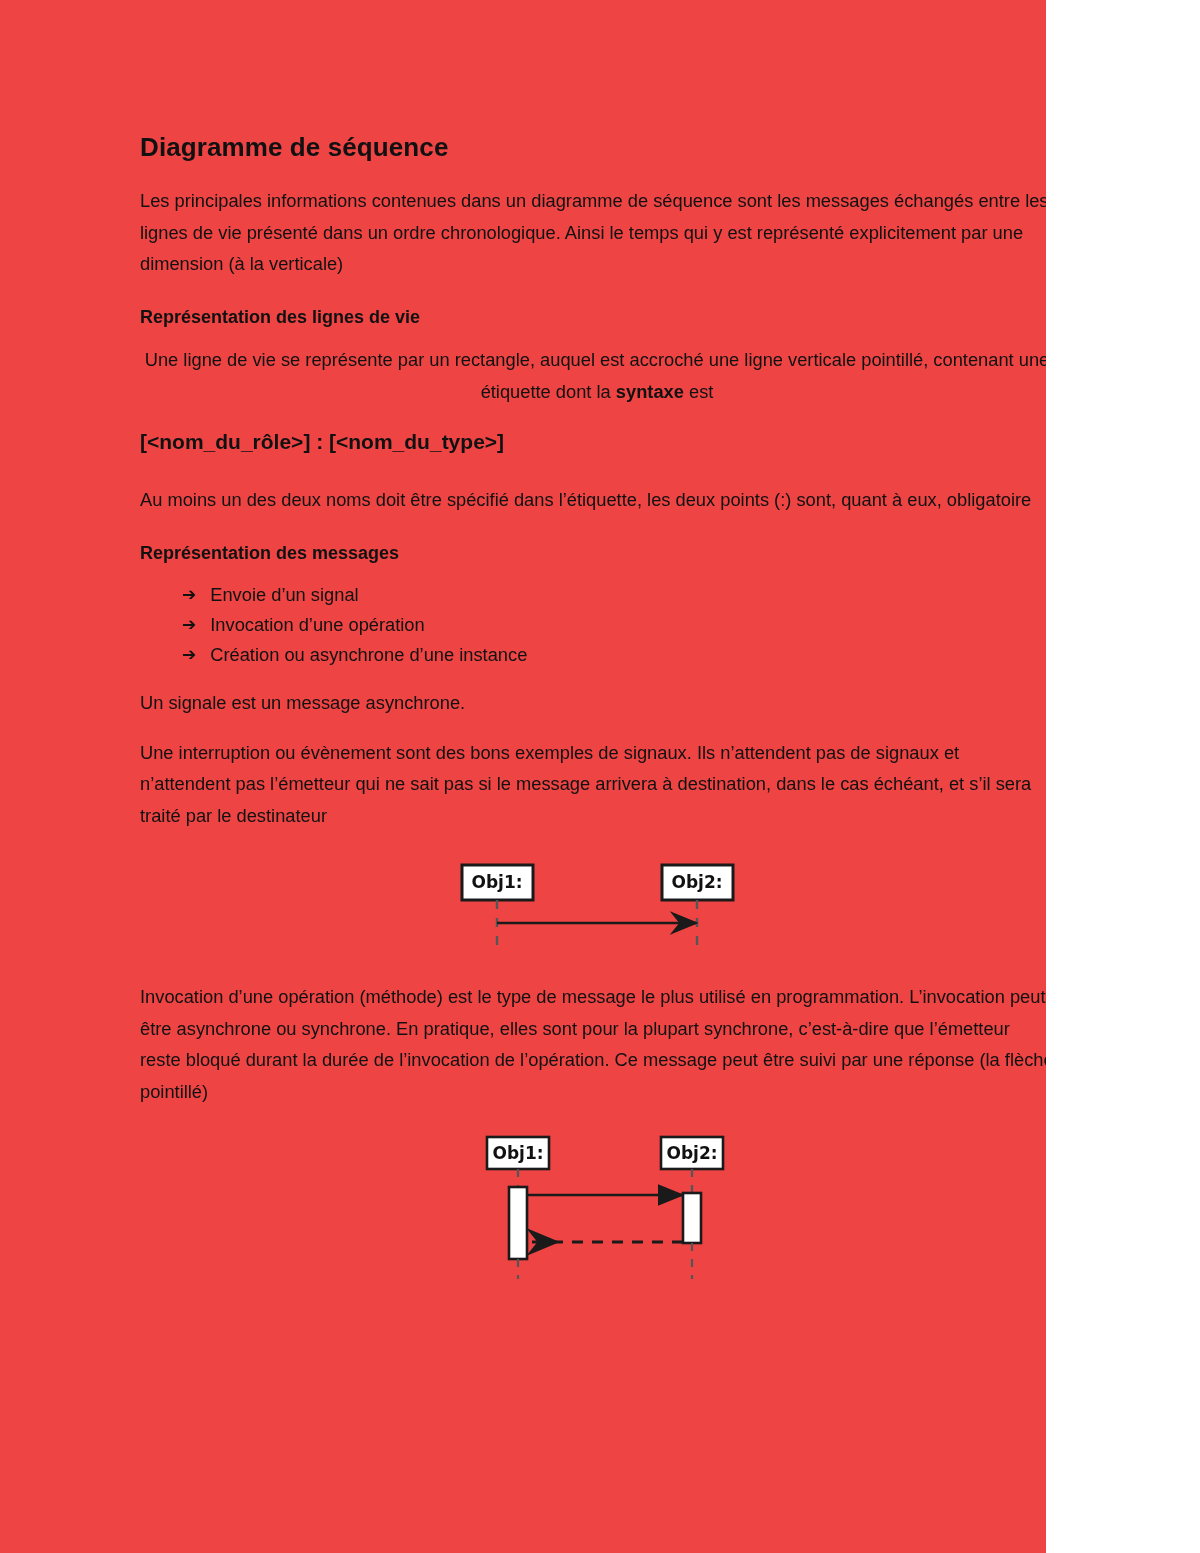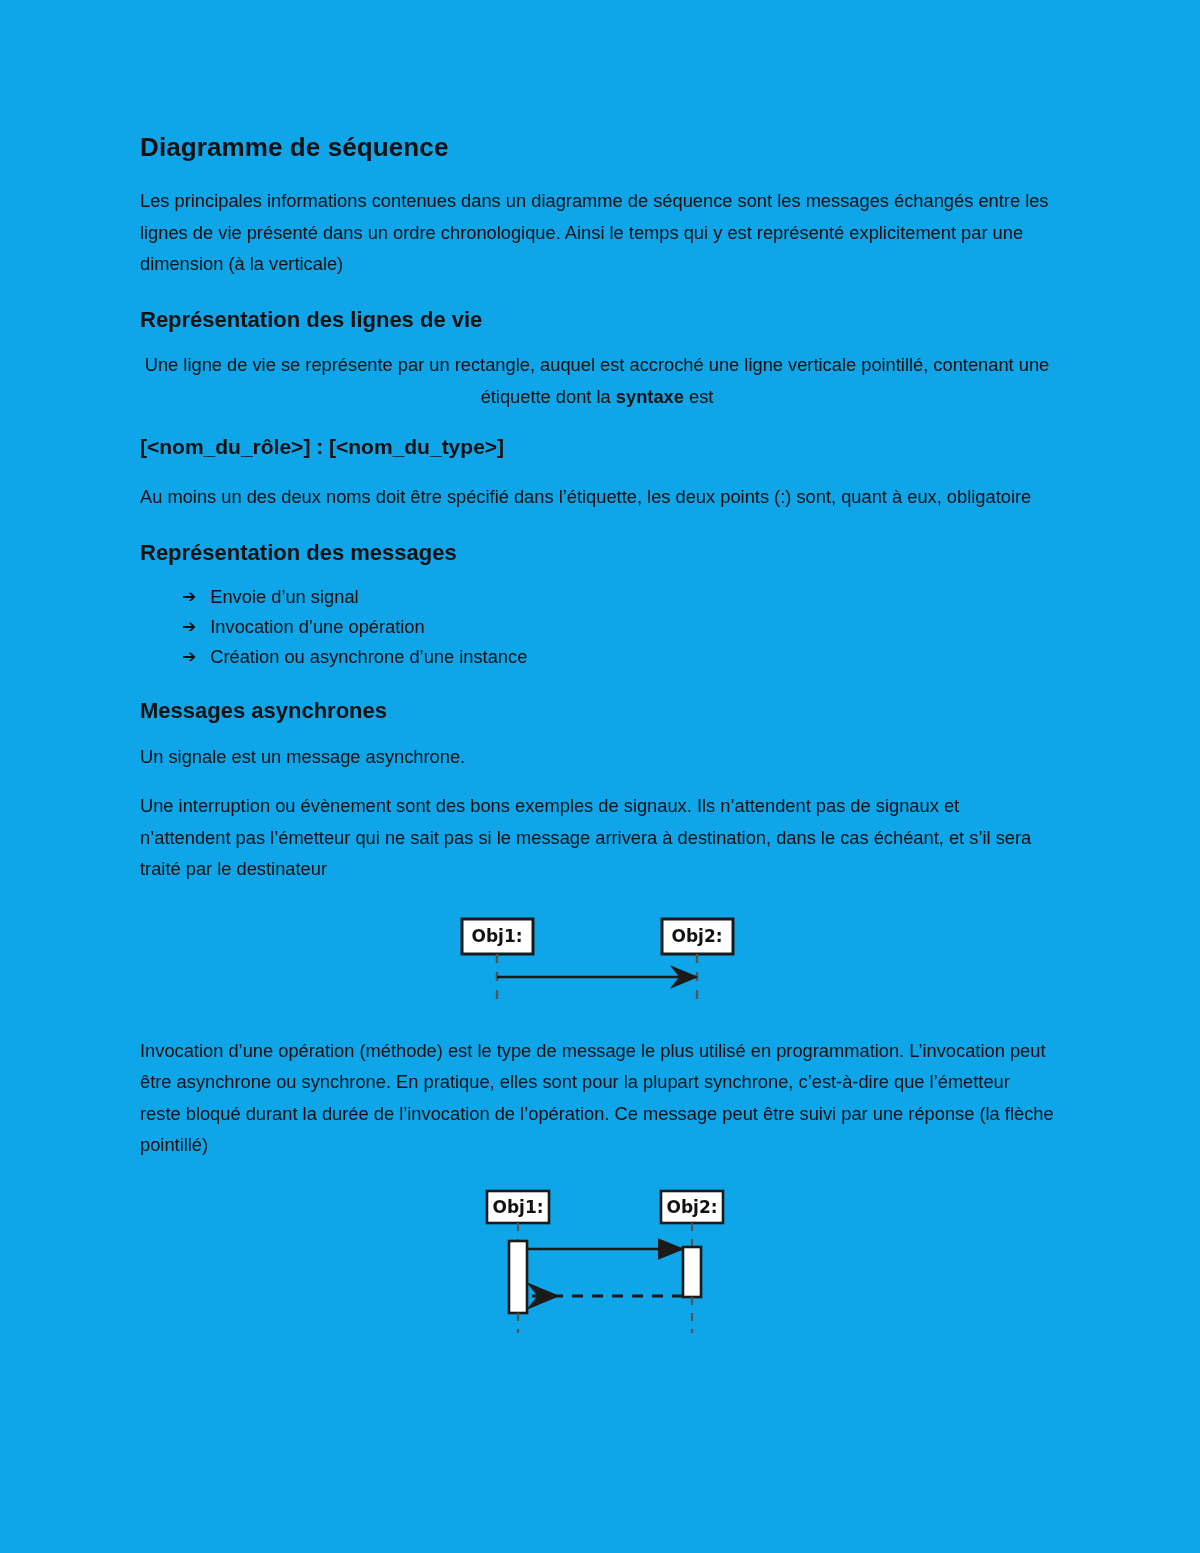--- a/index.html
+++ b/index.html
@@ -3,65 +3,66 @@
 <meta charset="utf-8">
 <title>Diagramme de séquence</title>
 <style>
   html, body {
     margin: 0;
     padding: 0;
     background: #ffffff;
   }
   .page {
     position: relative;
-    width: 1200px;
+    width: 1006px;
     height: 1553px;
-    background: #0ea5e9;
+    background: #ef4444;
     font-family: "Liberation Sans", "DejaVu Sans", sans-serif;
     color: #0d0d0d;
     overflow: hidden;
+    padding-left: 40px;
   }
   .content {
     position: absolute;
     left: 140px;
     top: 132px;
     width: 922px;
   }
 
   h1.doc-title {
     font-size: 26px;
     font-weight: bold;
     line-height: 1.2;
     margin: 0 0 22px 0;
     letter-spacing: 0.1px;
     color: #111111;
   }
   h2.section-heading {
-    font-size: 22px;
+    font-size: 18px;
     font-weight: bold;
     line-height: 1.25;
     margin: 26px 0 16px 0;
     color: #111111;
   }
   p.body-text {
     font-size: 18.3px;
     line-height: 1.72;
     margin: 0 8px 18px 0;
     color: #111111;
     text-align: left;
   }
   p.body-text.tight {
     margin-bottom: 14px;
     text-align: center;
   }
   .syntax-line {
     font-size: 21px;
     font-weight: bold;
     line-height: 1.4;
-    margin: 20px 0 20px 0;
+    margin: 20px 0 28px 0;
     color: #111111;
   }
   strong.inline-bold {
     font-weight: bold;
   }
 
   ul.arrow-list {
     list-style: none;
     margin: 4px 0 18px 0;
     padding: 0 0 0 42px;
@@ -134,21 +135,20 @@
       <li>
         <span class="bullet-arrow">➔</span>
         <span>Invocation d’une opération</span>
       </li>
       <li>
         <span class="bullet-arrow">➔</span>
         <span>Création ou asynchrone d’une instance</span>
       </li>
     </ul>
 
-    <h2 class="section-heading">Messages asynchrones</h2>
 
     <p class="body-text">Un signale est un message asynchrone.</p>
 
     <p class="body-text">Une interruption ou évènement sont des bons exemples de signaux. Ils n’attendent pas de signaux et n’attendent pas l’émetteur qui ne sait pas si le message arrivera à destination, dans le cas échéant, et s’il sera traité par le destinateur</p>
 
     <div class="diagram-wrap diagram-async">
       <svg width="922" height="120" viewBox="0 0 922 120" xmlns="http://www.w3.org/2000/svg">
         <defs>
           <marker id="open-arrow-async" markerWidth="12" markerHeight="10" refX="11" refY="5" orient="auto">
             <path d="M0,0 L12,5 L0,10 L4,5 Z" fill="#1a1a1a"></path>

